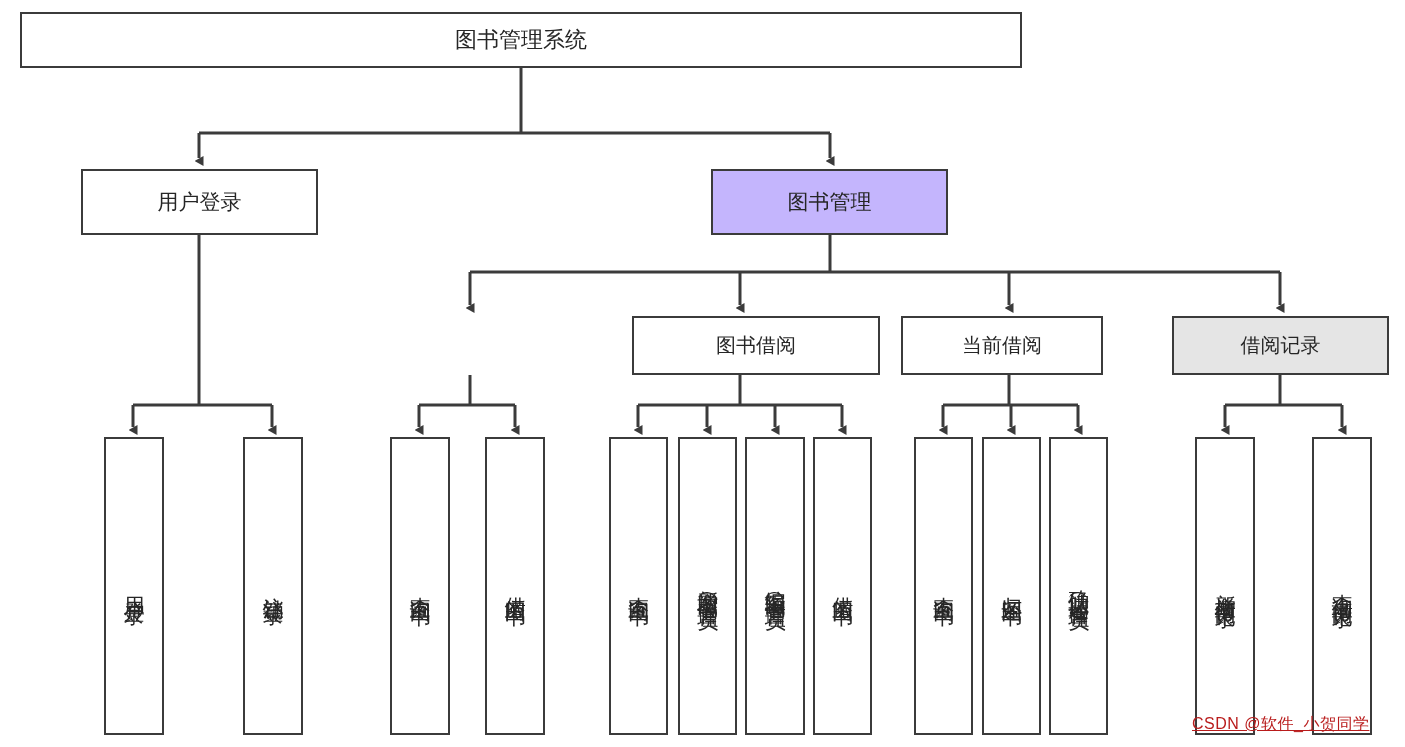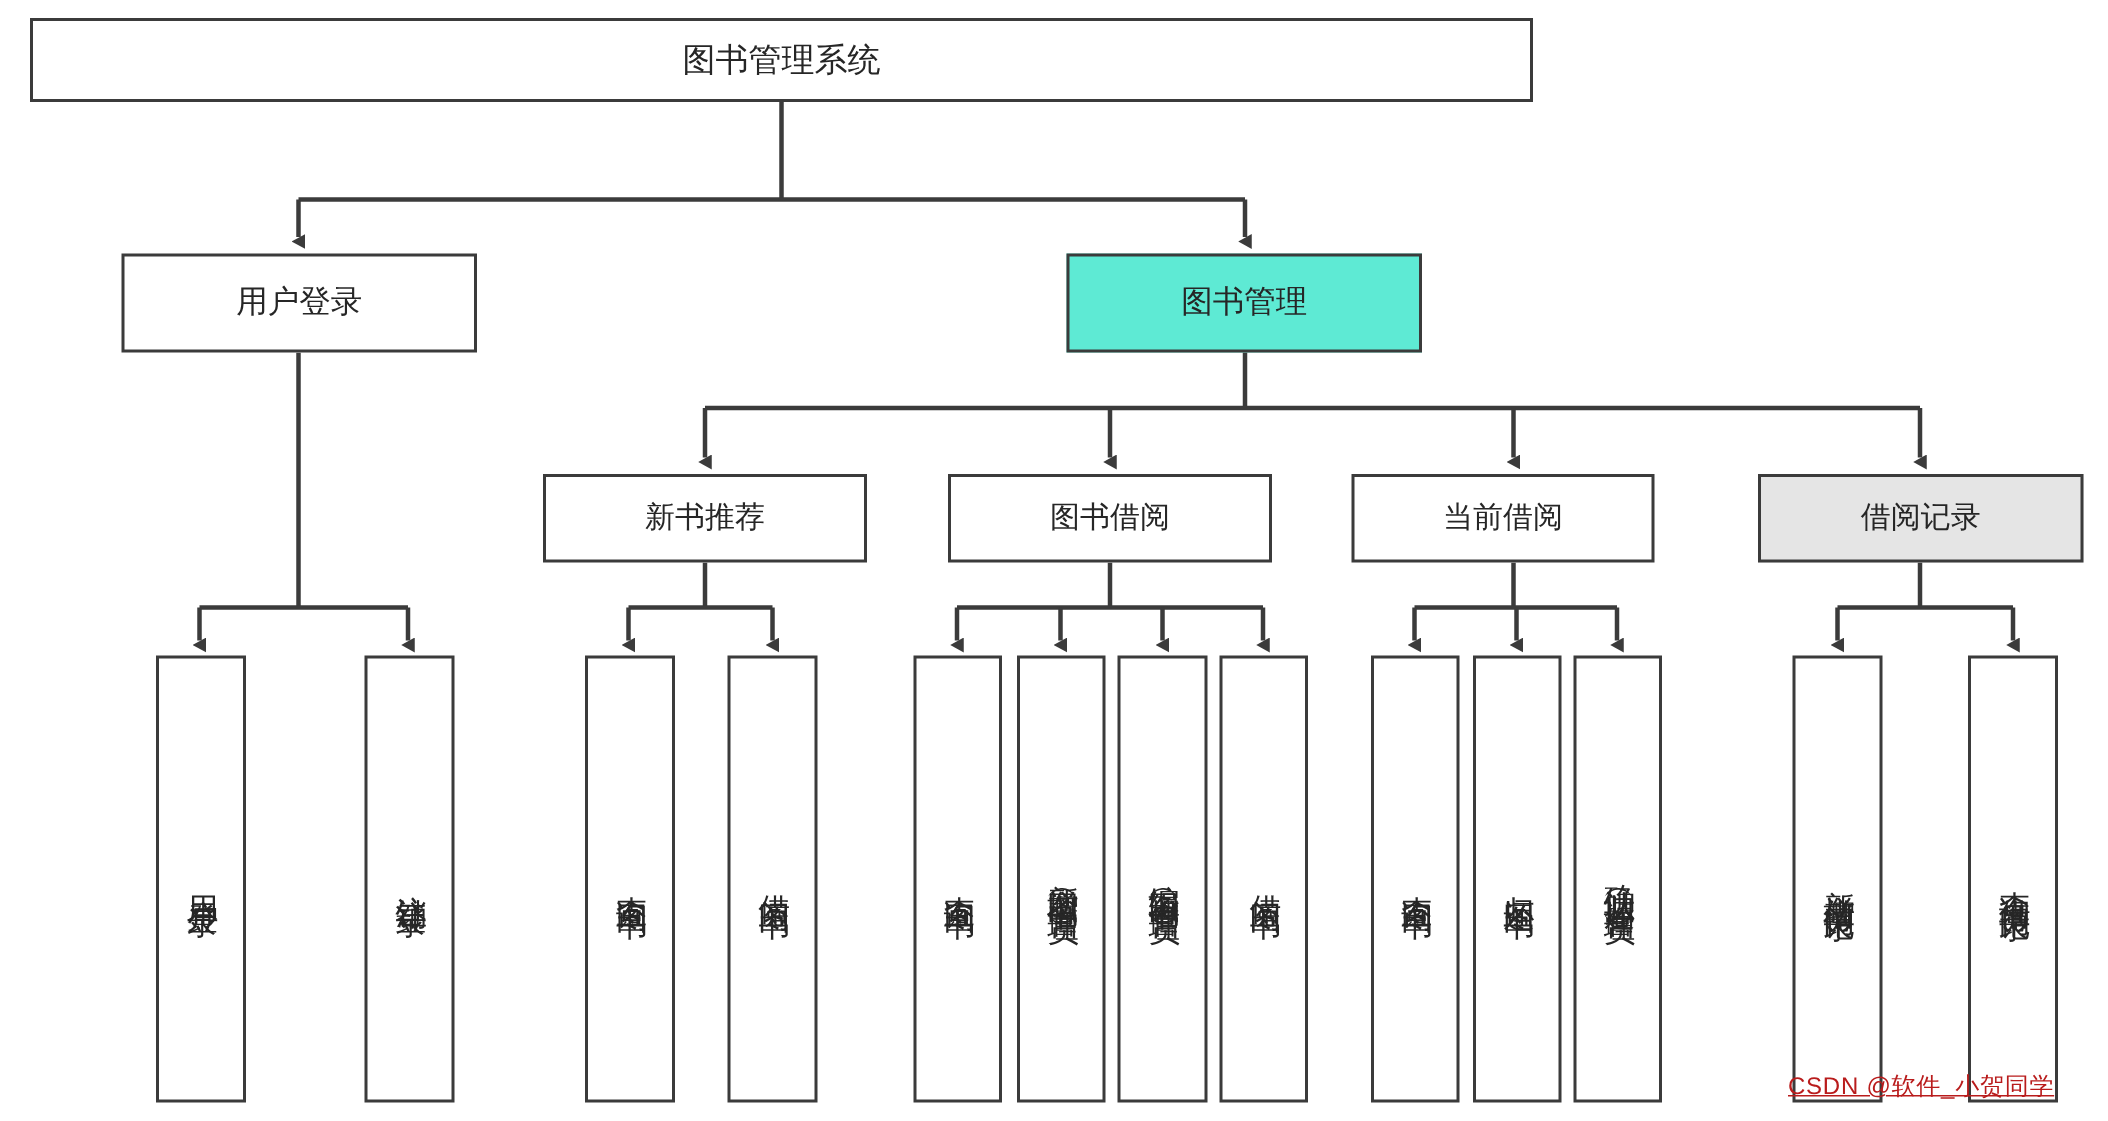--- a/index.html
+++ b/index.html
@@ -130,28 +130,25 @@
     </g>
   </svg>
 
   <div class="node-box horizontal" style="left: 20px; top: 12px; width: 1002px; height: 56px; font-size: 22px; border-color: rgb(59, 59, 59); background: rgb(255, 255, 255); color: rgb(38, 38, 38);">
     <span class="node-label">图书管理系统</span>
   </div>
 
   <div class="node-box horizontal" style="left: 81px; top: 169px; width: 237px; height: 66px; font-size: 21px; border-color: rgb(59, 59, 59); background: rgb(255, 255, 255); color: rgb(38, 38, 38);">
     <span class="node-label">用户登录</span>
   </div>
-  <div class="node-box horizontal" style="left: 711px; top: 169px; width: 237px; height: 66px; font-size: 21px; border-color: rgb(59, 59, 59); background: #5eead4; color: rgb(38, 38, 38);">
+  <div class="node-box horizontal" style="left: 711px; top: 169px; width: 237px; height: 66px; font-size: 21px; border-color: rgb(59, 59, 59); background: #c4b5fd; color: rgb(38, 38, 38);">
     <span class="node-label">图书管理</span>
   </div>
 
-  <div class="node-box horizontal" style="left: 362px; top: 316px; width: 216px; height: 59px; font-size: 20px; border-color: rgb(59, 59, 59); background: rgb(255, 255, 255); color: rgb(38, 38, 38);">
-    <span class="node-label">新书推荐</span>
-  </div>
-  <div class="node-box horizontal" style="left: 632px; top: 316px; width: 216px; height: 59px; font-size: 20px; border-color: rgb(59, 59, 59); background: rgb(255, 255, 255); color: rgb(38, 38, 38);">
+  <div class="node-box horizontal" style="left: 632px; top: 316px; width: 248px; height: 59px; font-size: 20px; border-color: rgb(59, 59, 59); background: rgb(255, 255, 255); color: rgb(38, 38, 38);">
     <span class="node-label">图书借阅</span>
   </div>
   <div class="node-box horizontal" style="left: 901px; top: 316px; width: 202px; height: 59px; font-size: 20px; border-color: rgb(59, 59, 59); background: rgb(255, 255, 255); color: rgb(38, 38, 38);">
     <span class="node-label">当前借阅</span>
   </div>
   <div class="node-box horizontal" style="left: 1172px; top: 316px; width: 217px; height: 59px; font-size: 20px; border-color: rgb(59, 59, 59); background: #e5e5e5; color: rgb(38, 38, 38);">
     <span class="node-label">借阅记录</span>
   </div>
 
   <div class="node-box vertical" style="left: 104px; top: 437px; width: 60px; height: 298px; font-size: 21px; border-color: rgb(59, 59, 59); background: rgb(255, 255, 255); color: rgb(38, 38, 38);">

